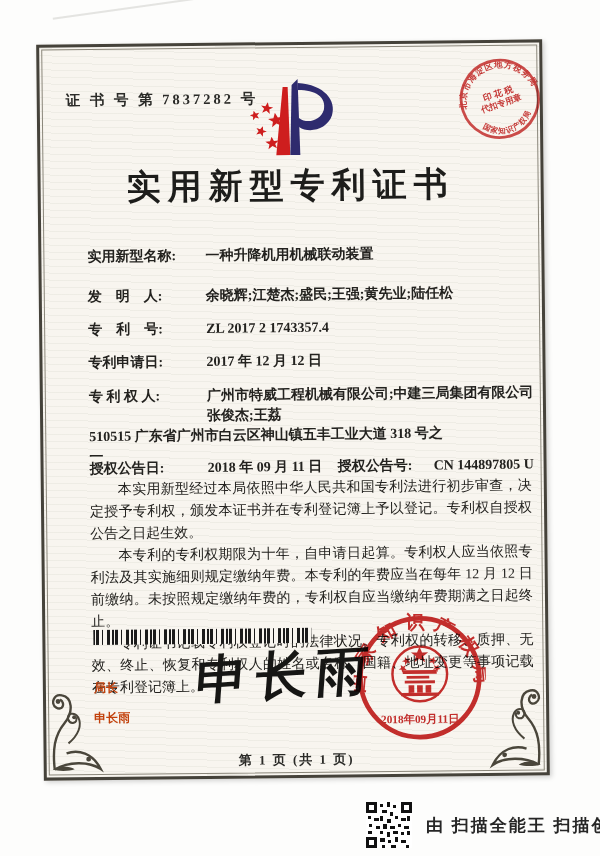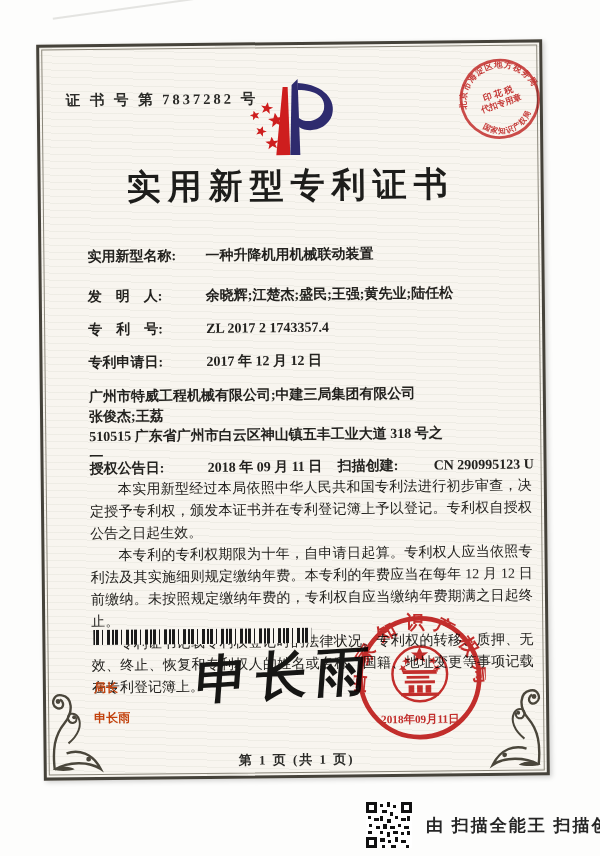--- a/index.html
+++ b/index.html
@@ -125,35 +125,36 @@
     </div>
     <div class="row" style="top:273px">
       <span class="lbl">专　利　号:</span>
       <span class="val">ZL 2017 2 1743357.4</span>
     </div>
     <div class="row" style="top:306px">
       <span class="lbl">专利申请日:</span>
       <span class="val">2017 年 12 月 12 日</span>
     </div>
     <div class="row" style="top:340px">
+      <span class="lbl">专 利 权 人:</span>
       <span class="val">广州市特威工程机械有限公司;中建三局集团有限公司
 张俊杰;王荔</span>
     </div>
     <div class="row" style="top:380px">
       <span class="val">510515 广东省广州市白云区神山镇五丰工业大道 318 号之
 一</span>
     </div>
     <div class="row" style="top:412px;height:22px">
       <span class="pair" style="left:0">
         <span class="lbl" style="width:118px">授权公告日:</span>
         <span>2018 年 09 月 11 日</span>
       </span>
       <span class="pair" style="left:248px">
-        <span class="lbl" style="width:96px">扫描创建:</span>
-        <span>CN 290995123 U</span>
+        <span class="lbl" style="width:96px">授权公告号:</span>
+        <span>CN 144897805 U</span>
       </span>
     </div>
 
     <div class="paras">
       <p>本实用新型经过本局依照中华人民共和国专利法进行初步审查，决定授予专利权，颁发本证书并在专利登记簿上予以登记。专利权自授权公告之日起生效。</p>
       <p>本专利的专利权期限为十年，自申请日起算。专利权人应当依照专利法及其实施细则规定缴纳年费。本专利的年费应当在每年 12 月 12 日前缴纳。未按照规定缴纳年费的，专利权自应当缴纳年费期满之日起终止。</p>
       <p>专利证书记载专利权登记时的法律状况。专利权的转移、质押、无效、终止、恢复和专利权人的姓名或名称、国籍、地址变更等事项记载在专利登记簿上。</p>
     </div>
 
     <div class="barcode"></div>

